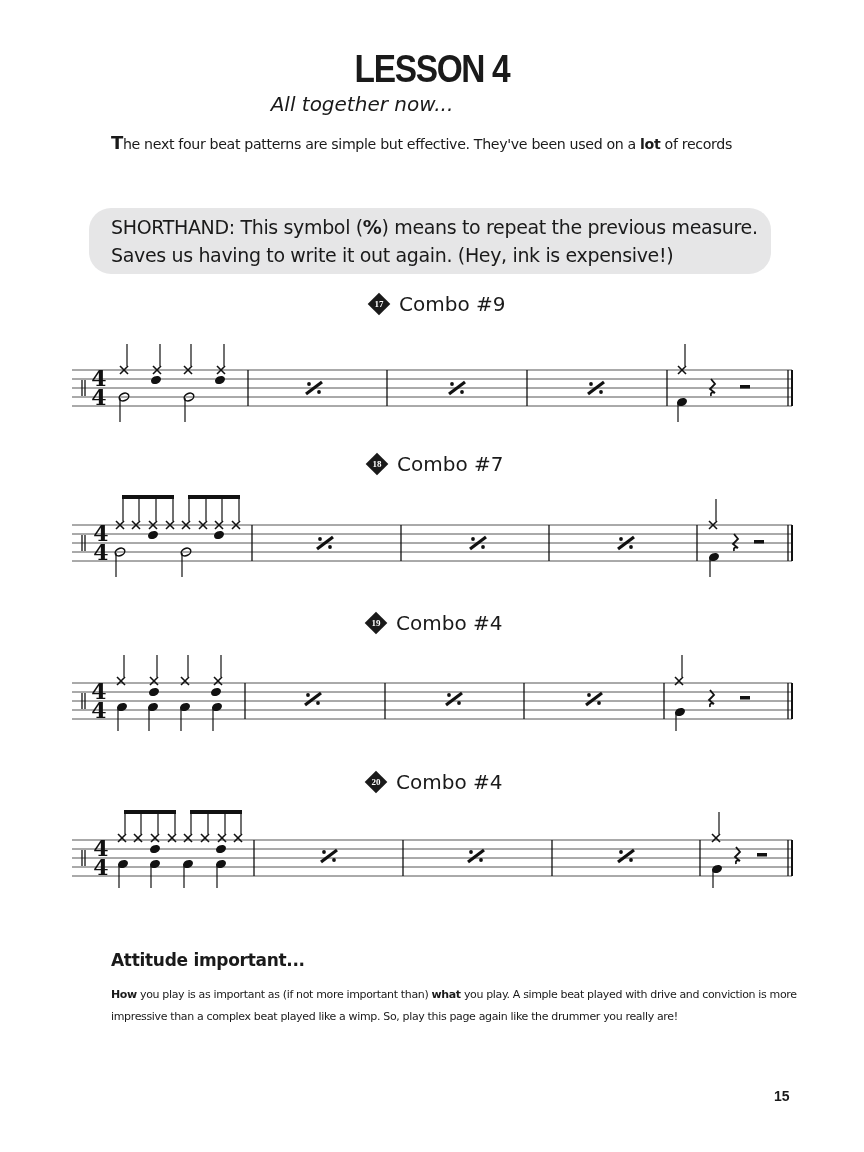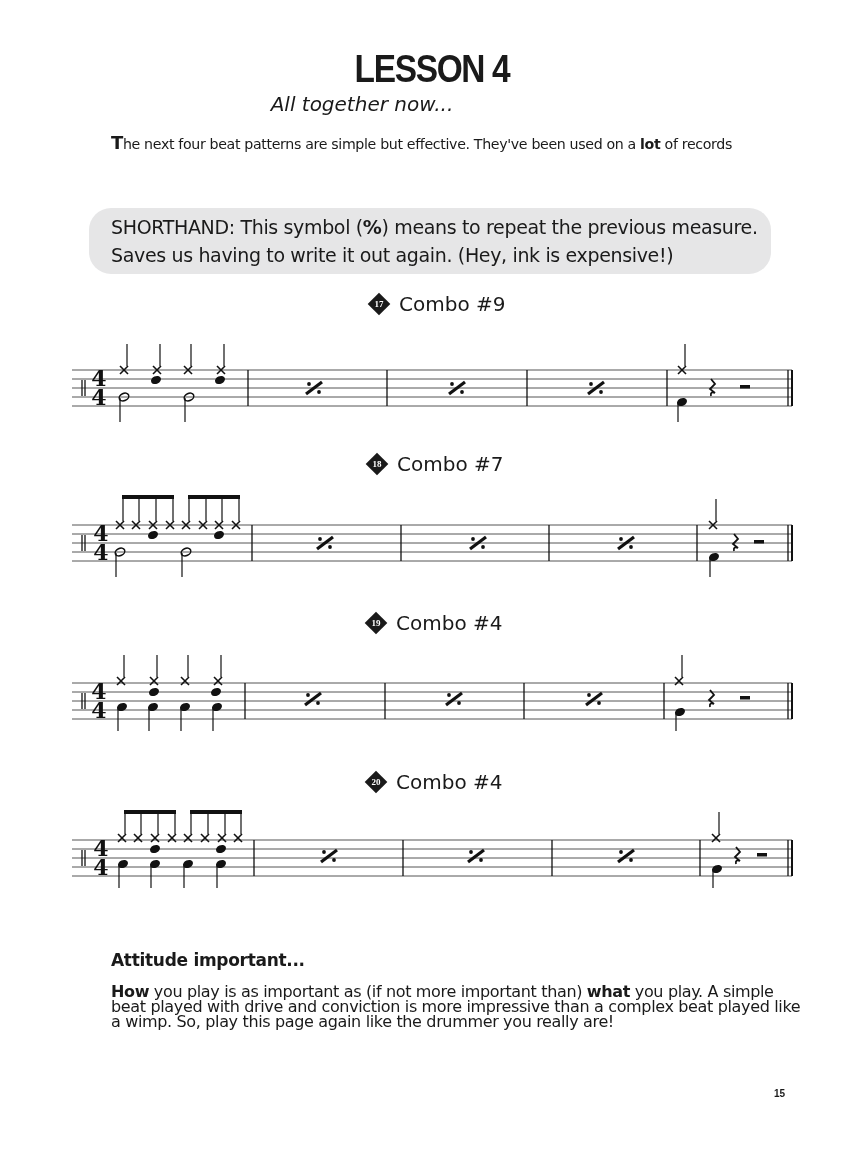--- a/index.html
+++ b/index.html
@@ -19,24 +19,24 @@
            line-height: 28px; letter-spacing: -0.35px; }
   .combo-heading { position: absolute; font-size: 20px; display: flex; align-items: center; gap: 9px; }
   .track-badge { width: 22px; height: 22px; position: relative; }
   .track-badge .diamond { position: absolute; left: 3px; top: 3px; width: 16px; height: 16px;
            background: #1a1a1a; transform: rotate(45deg); }
   .track-badge .num { position: absolute; left: 0; top: 0; width: 22px; height: 22px;
            text-align: center; line-height: 22px; font-size: 9px; font-weight: bold; color: #fff; font-family: Liberation Serif, serif; }
   .staff-svg { position: absolute; left: 0; }
   .attitude-heading { position: absolute; left: 111px; top: 950px; font-size: 17px; font-weight: bold;
            letter-spacing: -0.3px; }
-  .attitude-body { position: absolute; left: 111px; top: 984px; width: 690px; font-size: 16px;
-           line-height: 15px; letter-spacing: -0.35px; }
+  .attitude-body { position: absolute; left: 111px; top: 984px; width: 690px; font-size: 11px;
+           line-height: 22px; letter-spacing: -0.35px; }
   .page-number { position: absolute; left: 774px; top: 1088px; font-family: "Liberation Sans", sans-serif;
-           font-size: 10px; font-weight: bold; }
+           font-size: 14px; font-weight: bold; }
   b { font-weight: bold; }
 </style>
 </head>
 <body>
 
 <div class="lesson-title">LESSON 4</div>
 <div class="lesson-subtitle">All together now...</div>
 
 <div class="intro">
   <span class="big">T</span><span>he next four beat patterns are simple but effective. They've been used on a </span><b>lot</b><span> of records</span><br>

